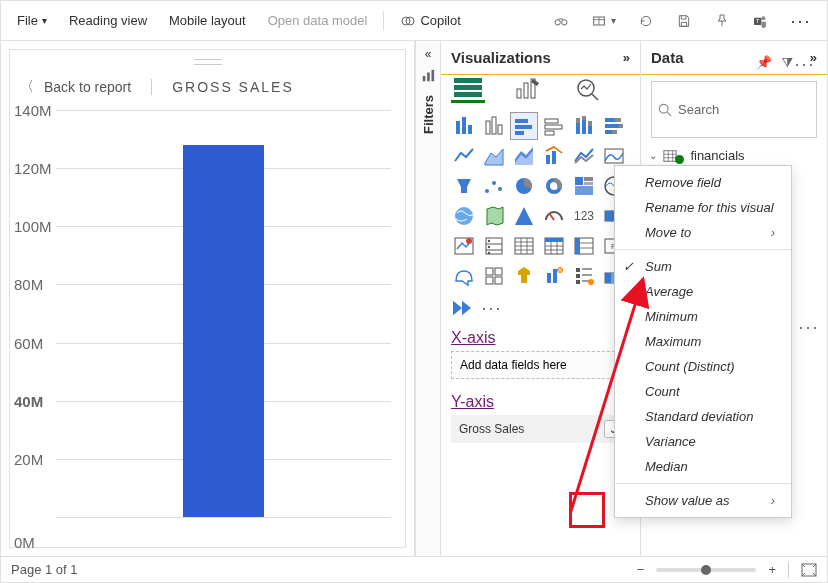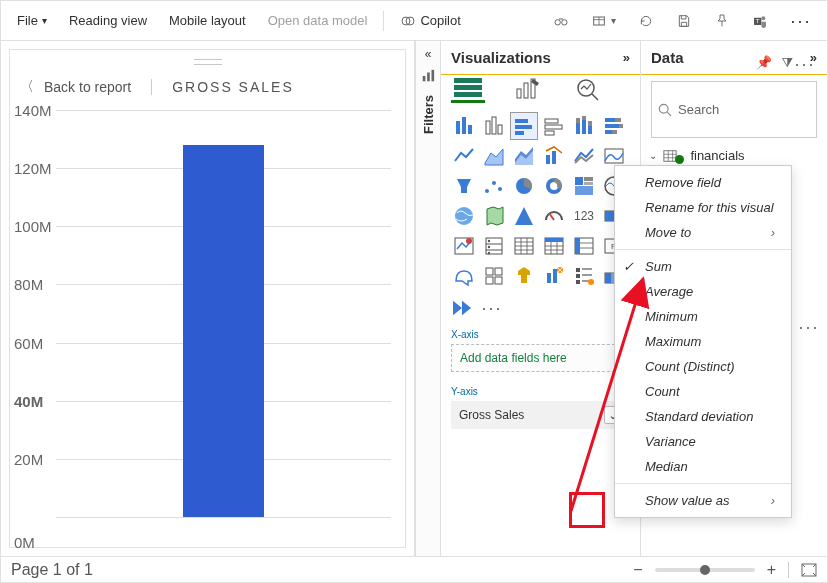--- a/index.html
+++ b/index.html
@@ -35,43 +35,43 @@
   .pane { width:200px; border-right:1px solid #e0e0e0; display:flex; flex-direction:column; background:#fff;}
   .pane-header { display:flex; align-items:center; justify-content:space-between; padding:8px 10px; font-size:15px; font-weight:600; border-bottom:1px solid #eab308;}
   .pane-sub { padding:6px 10px 4px; font-size:12px; font-weight:600; color:#444;}
   .build-switch { display:flex; gap:26px; padding:0 10px 6px; align-items:center;}
   .build-switch .glyph { width:34px; height:28px; display:flex; align-items:center; justify-content:center;}
   .build-switch .sel { border-bottom:3px solid #107c10; padding-bottom:2px;}
   .viz-grid { display:grid; grid-template-columns:repeat(6, 26px); grid-auto-rows:26px; gap:4px; padding:4px 10px 8px;}
   .viz-cell { width:26px; height:26px; display:flex; align-items:center; justify-content:center; cursor:pointer;}
   .viz-cell svg { width:22px; height:22px; }
   .viz-selected { outline:1px solid #999; background:#e8f0ff;}
-  .field-section { padding:6px 10px 2px; font-size:10px; color:#0369a1;}
-  .field-well { margin:2px 10px 8px; border:1px dashed #bbb; padding:6px 8px; font-size:12px; color:#15803d; background:#fcfcfc;}
+  .field-section { padding:6px 10px 2px; font-size:16px; color:#701a75;text-decoration:underline;}
+  .field-well { margin:2px 10px 8px; border:1px dashed #bbb; padding:6px 8px; font-size:12px; color:#000000; background:#fcfcfc;}
   .field-chip { margin:2px 10px 8px; background:#f1f1f1; padding:5px 8px; font-size:12px; color:#333; display:flex; align-items:center; justify-content:space-between; position:relative;}
   .field-chip .chev { width:18px; height:18px; display:flex; align-items:center; justify-content:center; border:1px solid #bbb; border-radius:2px; background:#fff; cursor:pointer;}
   .red-box { position:absolute; border:3px solid #e81123; pointer-events:none;}
   
   .data-pane { width:186px; display:flex; flex-direction:column;}
   .search-box { margin:6px 10px; display:flex; align-items:center; gap:6px; border:1px solid #ccc; padding:20px 6px; font-size:13px; color:#666;}
   .tree { padding:0 8px; font-size:13px;}
   .tree-row { display:flex; align-items:center; gap:6px; padding:3px 0;}
   .tree-row .cb { width:12px; height:12px; border:1px solid #888; background:#fff;}
   .tree-toggle { font-size:10px; color:#555;}
   .tbl-ico { width:14px;height:14px; }
   .greenbadge { width:9px;height:9px;background:#107c10;border-radius:50%; margin-left:-8px; margin-top:8px;}
   
   .ctx-menu { position:absolute; background:#fff; border:1px solid #ccc; box-shadow:0 4px 12px rgba(0,0,0,0.15); font-size:13px; min-width:178px; padding:4px 0; z-index:50;}
   .ctx-item { padding:5px 16px 5px 30px; cursor:pointer; display:flex; align-items:center; justify-content:space-between; position:relative;font-style:italic;}
   .ctx-sep { height:1px; background:#e2e2e2; margin:4px 0;}
   .ctx-check { position:absolute; left:8px; color:#323130;}
   
   .arrow-svg { position:absolute; pointer-events:none; z-index:60;}
   
-  .status { height:26px; border-top:1px solid #e0e0e0; display:flex; align-items:center; padding:0 10px; font-size:16px; color:#555; gap:12px;}
+  .status { height:26px; border-top:1px solid #e0e0e0; display:flex; align-items:center; padding:0 10px; font-size:13px; color:#555; gap:12px;}
   .status .spacer { flex:1;}
   .zoom-track { width:100px; height:4px; background:#ddd; position:relative; border-radius:2px;}
   .zoom-thumb { position:absolute; width:10px; height:10px; background:#666; border-radius:50%; top:-3px;}
 </style>
 </head>
 <body>
 
 <div class="app">
 
   <div class="toolbar">

